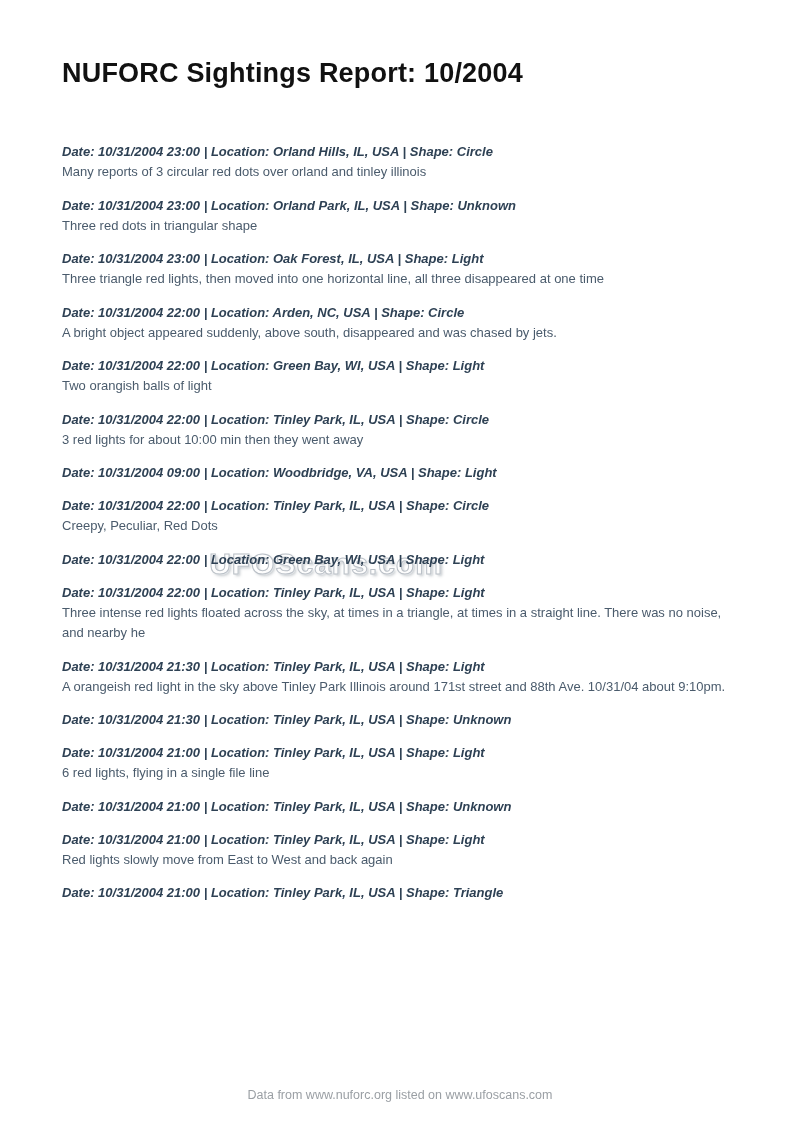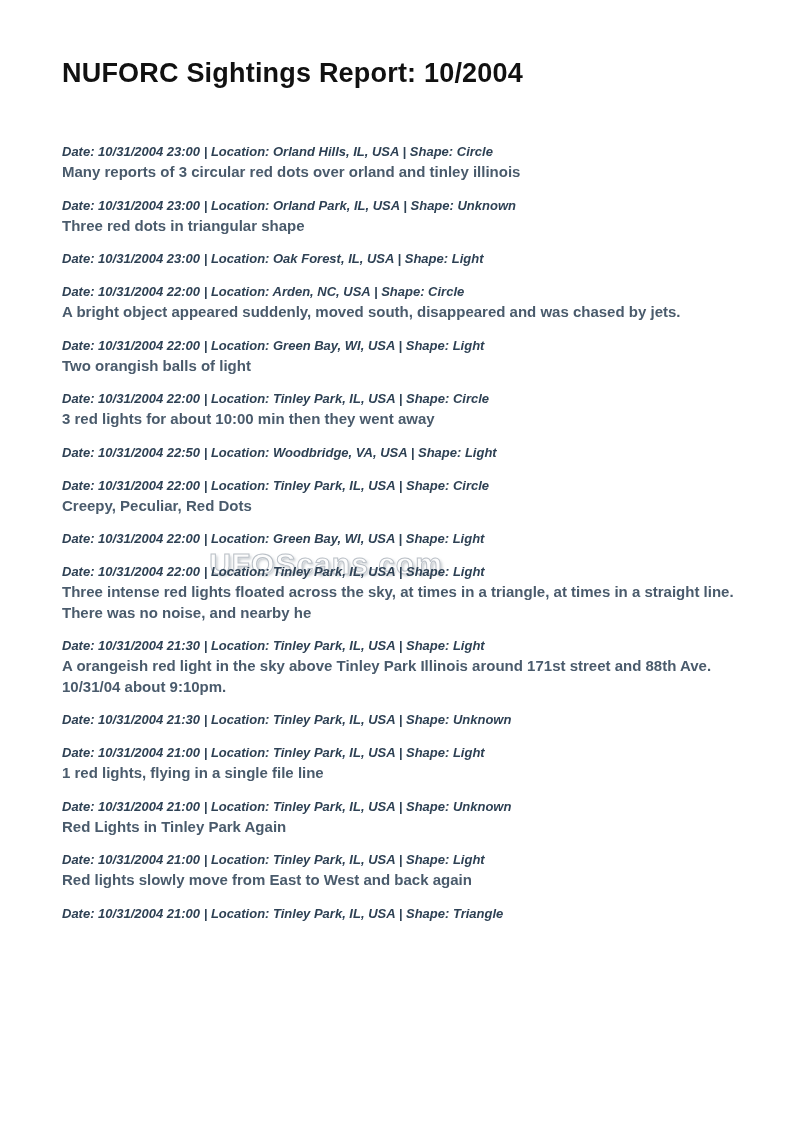--- a/index.html
+++ b/index.html
@@ -60,24 +60,23 @@
   }
   .entry { margin-bottom: 13px; }
   .entry-header {
     font-size: 13px;
     line-height: 20px;
     font-weight: bold;
     font-style: italic;
     color: var(--header-color);
   }
   .entry-desc {
-    font-size: 15px;
+    font-size: 13px;
     line-height: 20.5px;
     color: var(--body-color);
-    font-weight: bold;
   }
   .doc-footer {
     position: absolute;
     top: 1088px;
     left: 0;
     width: 800px;
     text-align: center;
     font-size: 12.5px;
     color: var(--footer-color);
     z-index: 1;
@@ -98,39 +97,40 @@
     <p class="entry-desc">Many reports of 3 circular red dots over orland and tinley illinois</p>
   </div>
 
   <div class="entry">
     <p class="entry-header">Date: 10/31/2004 23:00 | Location: Orland Park, IL, USA | Shape: Unknown</p>
     <p class="entry-desc">Three red dots in triangular shape</p>
   </div>
 
   <div class="entry">
     <p class="entry-header">Date: 10/31/2004 23:00 | Location: Oak Forest, IL, USA | Shape: Light</p>
+    <p class="entry-desc">Three triangle red lights, then moved into one horizontal line, all three disappeared at one time</p>
   </div>
 
   <div class="entry">
     <p class="entry-header">Date: 10/31/2004 22:00 | Location: Arden, NC, USA | Shape: Circle</p>
-    <p class="entry-desc">A bright object appeared suddenly, moved south, disappeared and was chased by jets.</p>
+    <p class="entry-desc">A bright object appeared suddenly, above south, disappeared and was chased by jets.</p>
   </div>
 
   <div class="entry">
     <p class="entry-header">Date: 10/31/2004 22:00 | Location: Green Bay, WI, USA | Shape: Light</p>
     <p class="entry-desc">Two orangish balls of light</p>
   </div>
 
   <div class="entry">
     <p class="entry-header">Date: 10/31/2004 22:00 | Location: Tinley Park, IL, USA | Shape: Circle</p>
     <p class="entry-desc">3 red lights for about 10:00 min then they went away</p>
   </div>
 
   <div class="entry">
-    <p class="entry-header">Date: 10/31/2004 22:50 | Location: Woodbridge, VA, USA | Shape: Light</p>
+    <p class="entry-header">Date: 10/31/2004 09:00 | Location: Woodbridge, VA, USA | Shape: Light</p>
   </div>
 
   <div class="entry">
     <p class="entry-header">Date: 10/31/2004 22:00 | Location: Tinley Park, IL, USA | Shape: Circle</p>
     <p class="entry-desc">Creepy, Peculiar, Red Dots</p>
   </div>
 
   <div class="entry">
     <p class="entry-header">Date: 10/31/2004 22:00 | Location: Green Bay, WI, USA | Shape: Light</p>
   </div>
@@ -145,33 +145,33 @@
     <p class="entry-desc">A orangeish red light in the sky above Tinley Park Illinois around 171st street and 88th Ave. 10/31/04 about 9:10pm.</p>
   </div>
 
   <div class="entry">
     <p class="entry-header">Date: 10/31/2004 21:30 | Location: Tinley Park, IL, USA | Shape: Unknown</p>
   </div>
 
 
   <div class="entry">
     <p class="entry-header">Date: 10/31/2004 21:00 | Location: Tinley Park, IL, USA | Shape: Light</p>
-    <p class="entry-desc">1 red lights, flying in a single file line</p>
+    <p class="entry-desc">6 red lights, flying in a single file line</p>
   </div>
 
   <div class="entry">
     <p class="entry-header">Date: 10/31/2004 21:00 | Location: Tinley Park, IL, USA | Shape: Unknown</p>
-    <p class="entry-desc">Red Lights in Tinley Park Again</p>
   </div>
 
   <div class="entry">
     <p class="entry-header">Date: 10/31/2004 21:00 | Location: Tinley Park, IL, USA | Shape: Light</p>
     <p class="entry-desc">Red lights slowly move from East to West and back again</p>
   </div>
 
   <div class="entry">
     <p class="entry-header">Date: 10/31/2004 21:00 | Location: Tinley Park, IL, USA | Shape: Triangle</p>
 
   </div>
 </div>
 
+  <div class="doc-footer">Data from www.nuforc.org listed on www.ufoscans.com</div>
 
 </div>
 
 </body></html>

